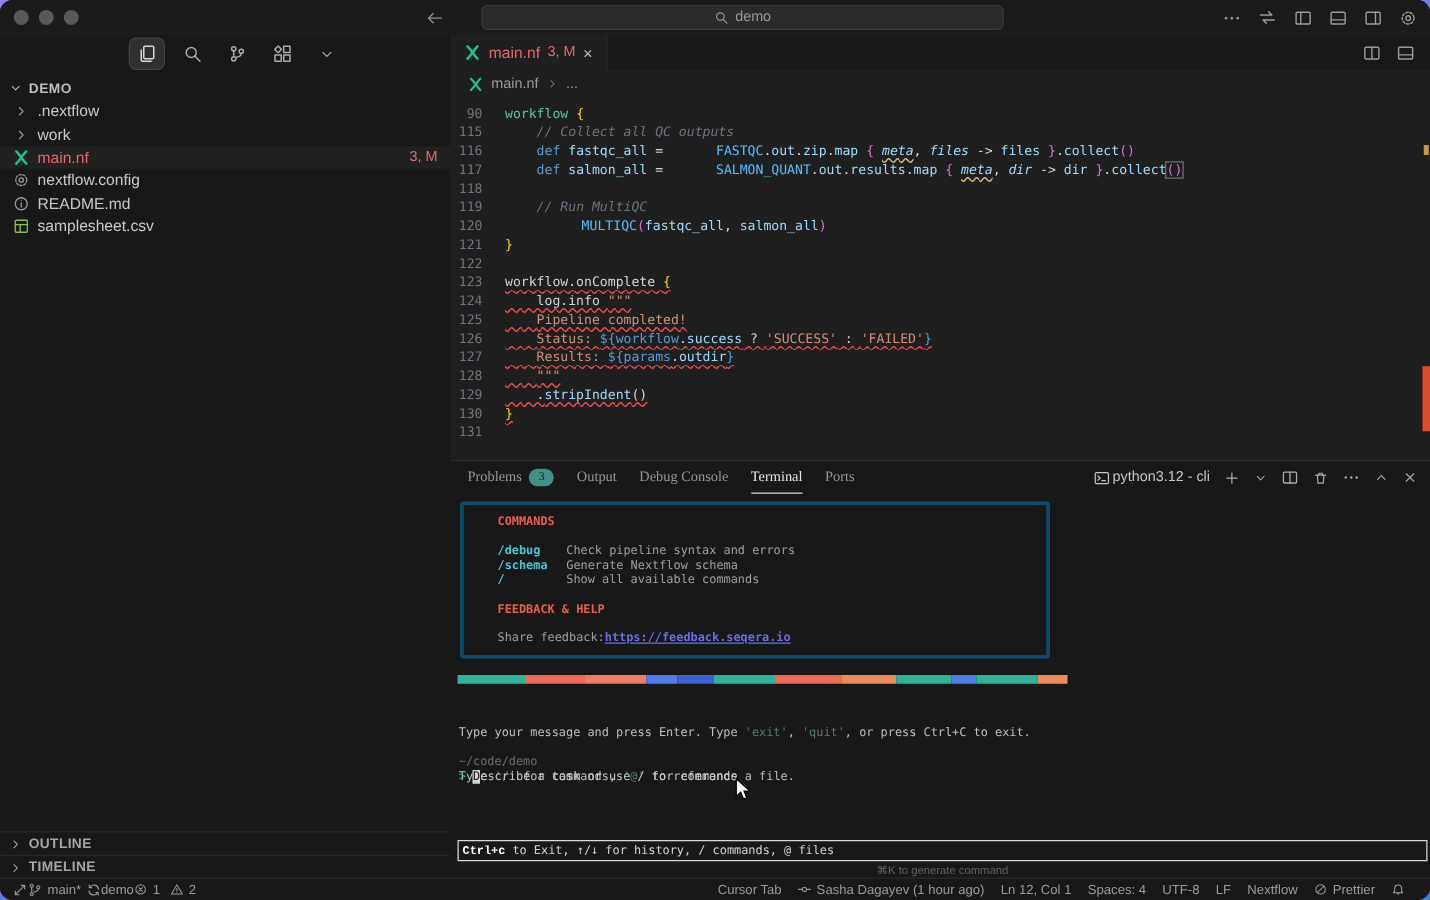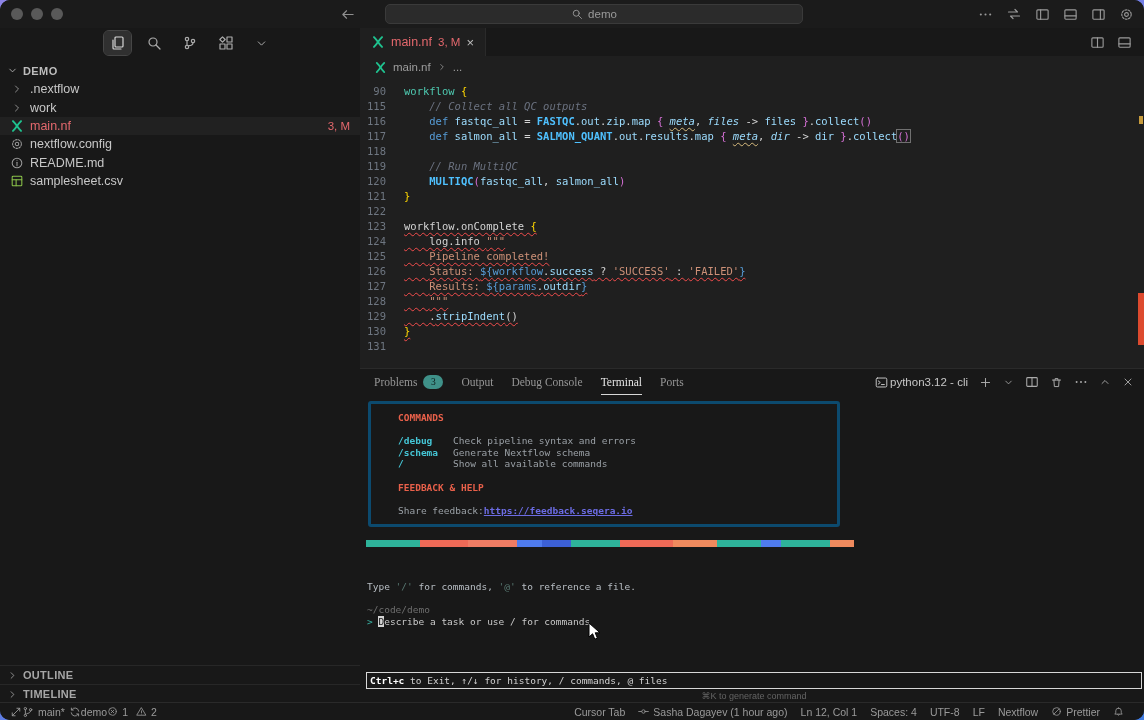--- a/index.html
+++ b/index.html
@@ -39,21 +39,21 @@
   .tab-badge{font-size:11.5px;}
   .tab-close{color:#bdbdbd;font-size:13px;line-height:1;cursor:pointer;}
   .tab-right{margin-left:auto;display:flex;align-items:center;gap:12px;padding-right:12px;color:#9a9a9a;}
   .breadcrumb{position:absolute;top:28px;left:0;right:0;height:22px;display:flex;align-items:center;gap:6px;padding-left:14px;color:#9d9d9d;font-size:11.5px;}
   .code{position:absolute;top:50px;left:0;right:0;bottom:0;padding-top:6px;font-family:"DejaVu Sans Mono",monospace;font-size:10.5px;line-height:15px;color:#d4d4d4;overflow:hidden;}
   .code-line{display:flex;height:15px;}
   .ln{width:26px;padding-right:18px;text-align:right;color:#6e7681;flex:none;}
   .code-text{white-space:pre;}
   .tok.kw{color:#569cd6;}
   .tok.var{color:#9cdcfe;}
-  .tok.proc{color:#4fc1ff;font-weight:bold;}
+  .tok.proc{color:#4fc1ff;font-weight:normal;margin-left:36px;}
   .tok.teal{color:#4ec9b0;}
   .tok.str{color:#ce9178;}
   .tok.com{color:#6b7280;font-style:italic;}
   .tok.y{color:#ffd700;}
   .tok.pur{color:#d670d6;}
   .tok.param{color:#9cdcfe;font-style:italic;}
   .tok.warn{text-decoration:underline wavy #d7ba7d 1px;text-underline-offset:2px;}
   .tok.match{outline:1px solid #707070;}
   .wavy{text-decoration:underline wavy #f14c4c 1px;text-underline-offset:2px;}
   .ruler-err{position:absolute;right:0;top:265px;width:6px;height:52px;background:#dd4a2e;}
@@ -81,21 +81,21 @@
   .hb-link{color:#6c6ce4;font-weight:bold;text-decoration:underline;cursor:pointer;}
   .rainbow{position:absolute;left:6px;top:145px;width:488px;height:7px;display:flex;}
   .rainbow div{height:100%;}
   .hints{position:absolute;left:7px;top:163px;white-space:pre;}
   .dim{color:#597a73;}
   .cwd{position:absolute;left:7px;top:209px;color:#6e6e6e;}
   .promptline{position:absolute;left:7px;top:221px;white-space:pre;color:#c9c9c9;}
   .caret{color:#38b2a3;}
   .blockcursor{background:#d4d4d4;color:#181818;}
   .inputbar{position:absolute;left:6px;right:2px;top:277px;height:15px;border:1px solid #d8d8d8;display:flex;align-items:center;padding-left:3px;color:#d2d2d2;white-space:pre;}
-  .inputbar b{color:#ffffff;}
+  .inputbar b{color:#ffffff;font-family:Liberation Mono, monospace;}
   .kbdhint{position:absolute;left:6px;right:2px;top:296px;text-align:center;color:#646464;font-size:9px;font-family:"Liberation Sans",sans-serif;}
 
   
   .statusbar{position:absolute;left:0;right:0;bottom:0;height:17px;background:#181818;border-top:1px solid #2a2a2a;
     display:flex;align-items:center;font-size:10.5px;color:#9a9a9a;padding:0 20px 0 10px;}
   .sb-left{display:flex;align-items:center;}
   .sb-right{margin-left:auto;display:flex;align-items:center;gap:13px;}
   .sb-item{display:flex;align-items:center;gap:4px;cursor:pointer;}
   .sb-item .gap2{margin-left:4px;}
 
@@ -521,20 +521,21 @@
             <div style="background: rgb(46, 179, 154); width: 10%;"></div>
             <div style="background: rgb(238, 106, 87); width: 11%;"></div>
             <div style="background: rgb(239, 138, 94); width: 9%;"></div>
             <div style="background: rgb(46, 179, 154); width: 9%;"></div>
             <div style="background: rgb(79, 123, 237); width: 4%;"></div>
             <div style="background: rgb(46, 179, 154); width: 10%;"></div>
             <div style="background: rgb(239, 138, 94); width: 5%;"></div>
           </div>
 
         <div class="hints">
+          <div id="hint1"><span>Type your message and press Enter. Type </span><span class="dim">'exit'</span><span>, </span><span class="dim">'quit'</span><span>, or press Ctrl+C to exit.</span></div>
           <div id="hint2"><span>Type </span><span class="dim">'/'</span><span> for commands, </span><span class="dim">'@'</span><span> to reference a file.</span></div>
         </div>
 
         <div class="cwd">~/code/demo</div>
 
         <div class="promptline"><span class="caret">&gt;</span><span> </span><span class="blockcursor">D</span><span>escribe a task or use / for commands</span></div>
 
         <div class="inputbar"><b>Ctrl+c</b><span> to Exit, ↑/↓ for history, / commands, @ files</span></div>
         <div class="kbdhint">⌘K to generate command</div>
       </div>

